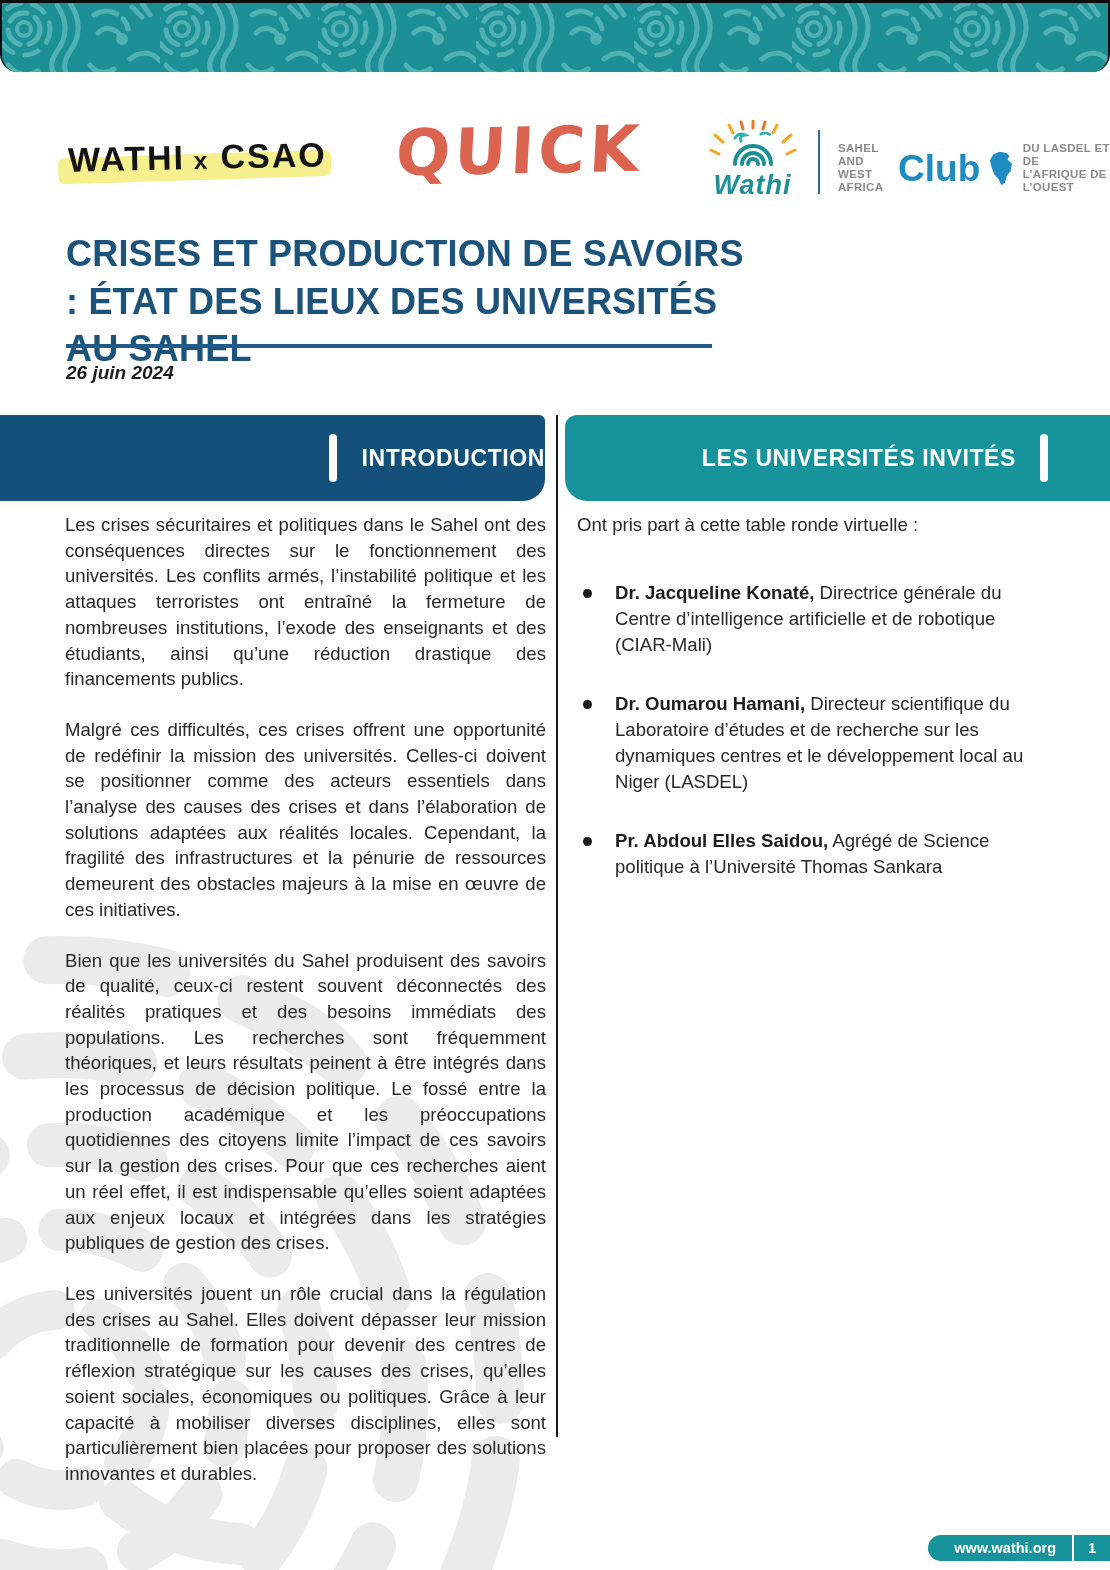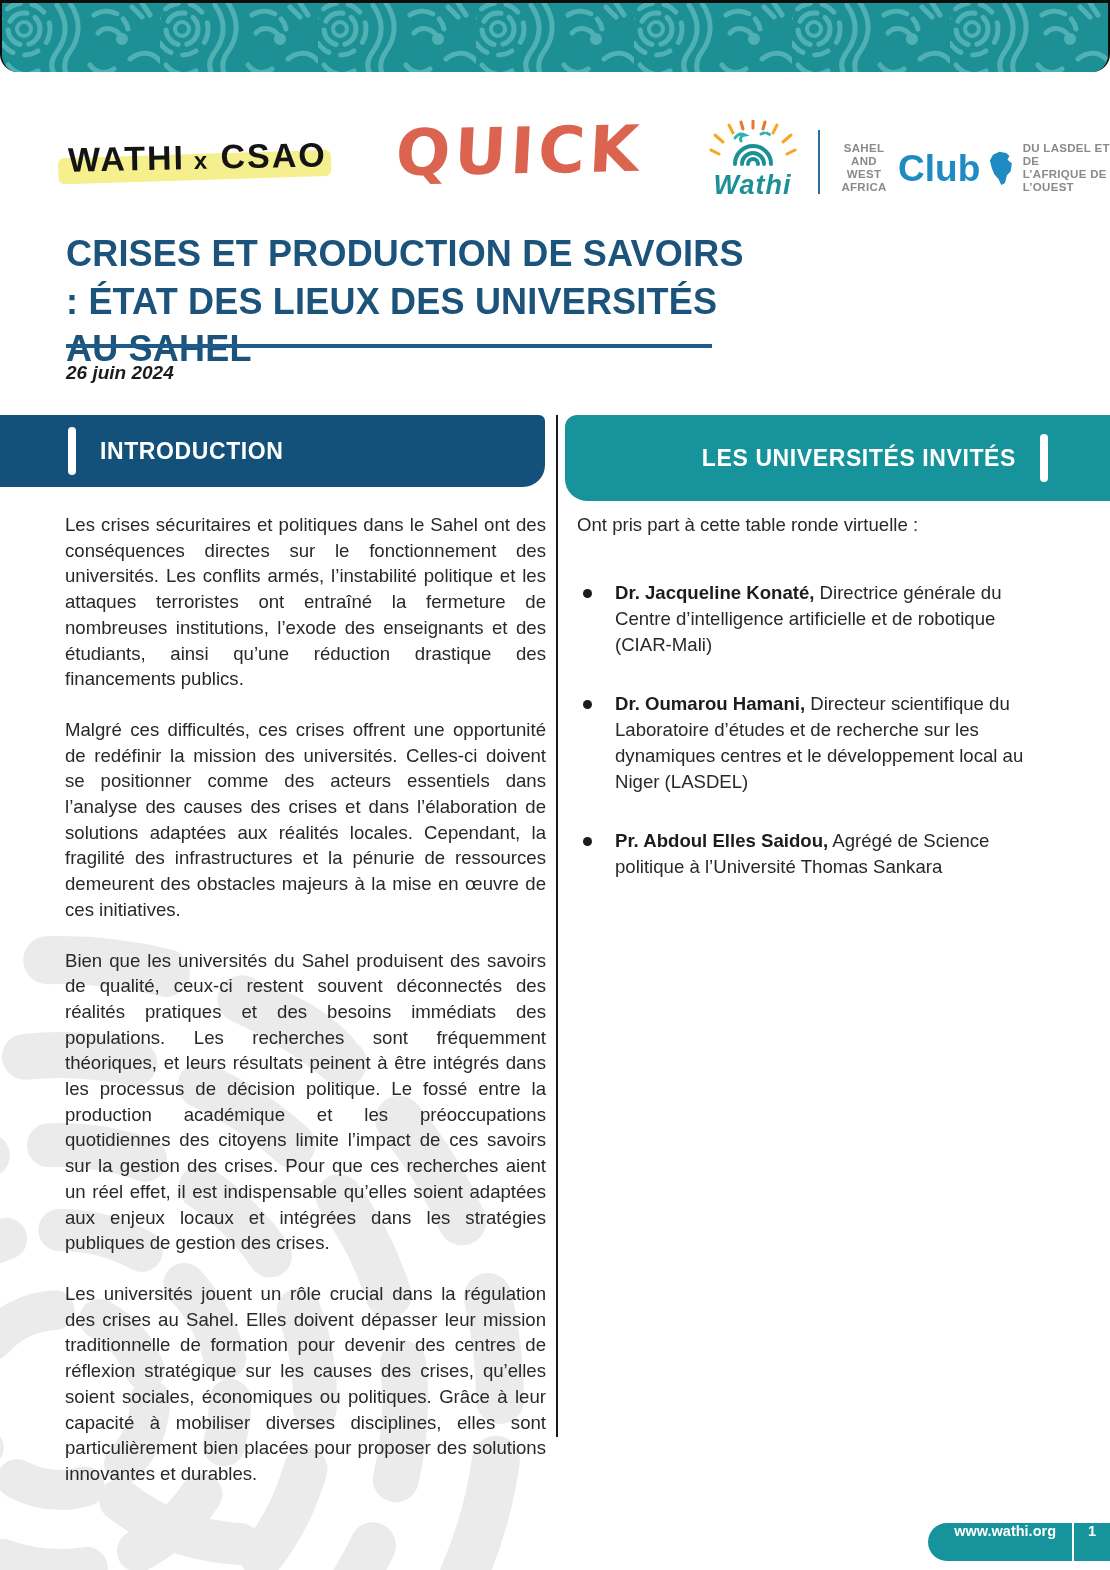--- a/index.html
+++ b/index.html
@@ -30,35 +30,35 @@
     letter-spacing:4px;transform:skewX(-4deg) rotate(-1deg);font-family:"DejaVu Sans", sans-serif;
   }
   .wathi-logo{position:absolute;left:700px;top:8px;width:105px;text-align:center;}
   .wathi-logo .wathi-word{
     font-size:27px;font-weight:700;font-style:italic;color:#1d9096;margin-top:-6px;
     letter-spacing:1px;
   }
   .hdr-divider{position:absolute;left:818px;top:18px;width:2px;height:64px;background:#2a6fa0;}
   .swac{position:absolute;left:838px;top:28px;display:flex;align-items:center;gap:8px;}
   .swac .gray{font-size:11.5px;font-weight:700;color:#8a8a8a;line-height:1.15;letter-spacing:.3px;}
-  .swac .gray.right-al{text-align:center;}
+  .swac .gray.right-al{text-align:left;}
   .swac .club{font-size:37px;font-weight:800;color:#1e8bc3;letter-spacing:0px;line-height:1;}
   
   .doc-title{
     position:absolute;left:66px;top:230px;width:680px;
     font-size:36px;line-height:1.32;font-weight:800;color:#1b537b;letter-spacing:.2px;
   }
   .title-rule{position:absolute;left:66px;top:344px;width:646px;height:4px;background:#1f5b8a;}
   .doc-date{position:absolute;left:66px;top:362px;font-size:19px;font-weight:700;font-style:italic;color:#1c1c1c;}
   
   .watermark{position:absolute;left:0;top:880px;z-index:0;}
   
   .banner-left{
-    position:absolute;left:0;top:415px;width:545px;height:72px;background:#14517a;
-    border-radius:0 6px 22px 0;display:flex;align-items:center;z-index:1;
+    position:absolute;left:0;top:415px;width:545px;height:86px;background:#14517a;
+    border-radius:0 6px 22px 0;display:flex;align-items:center;z-index:1;justify-content:flex-end;
   }
   .banner-right{
     position:absolute;left:565px;top:415px;width:545px;height:86px;background:#16939b;
     border-radius:12px 0 0 22px;display:flex;align-items:center;justify-content:flex-end;z-index:1;
   }
   .accent-bar{width:8px;height:48px;background:#ffffff;border-radius:4px;}
   .banner-left .accent-bar{margin-left:68px;margin-right:24px;}
   .banner-right .accent-bar{margin-right:62px;margin-left:24px;}
   .banner-label{color:#ffffff;font-size:23px;font-weight:800;letter-spacing:.6px;white-space:nowrap;}
   
@@ -74,22 +74,22 @@
   }
   .col-right .lead{margin:0 0 42px 0;}
   .panelists{list-style:none;margin:0;padding:0;}
   .panelists li{position:relative;padding-left:38px;margin-bottom:33px;}
   .panelists li .bullet{
     position:absolute;left:6px;top:9px;width:9px;height:9px;border-radius:50%;background:#1c1c1c;
   }
   .panelists .pname{font-weight:800;color:#1c1c1c;}
   
   .footer-pill{
-    position:absolute;right:0;bottom:9px;height:38px;background:#16939b;z-index:2;
-    border-radius:19px 0 0 19px;display:flex;color:#fff;
+    position:absolute;right:0;bottom:9px;height:26px;background:#16939b;z-index:2;
+    border-radius:19px 0 0 19px;display:flex;align-items:center;color:#fff;
   }
   .footer-pill .site{font-size:14.5px;font-weight:700;padding:0 16px 0 26px;}
   .footer-pill .sep{width:2px;height:38px;background:#ffffff;}
   .footer-pill .pageno{width:36px;text-align:center;font-size:14.5px;font-weight:700;}
 </style>
 </head>
 <body>
 
 <div class="top-band">
   <svg width="1110" height="72">

